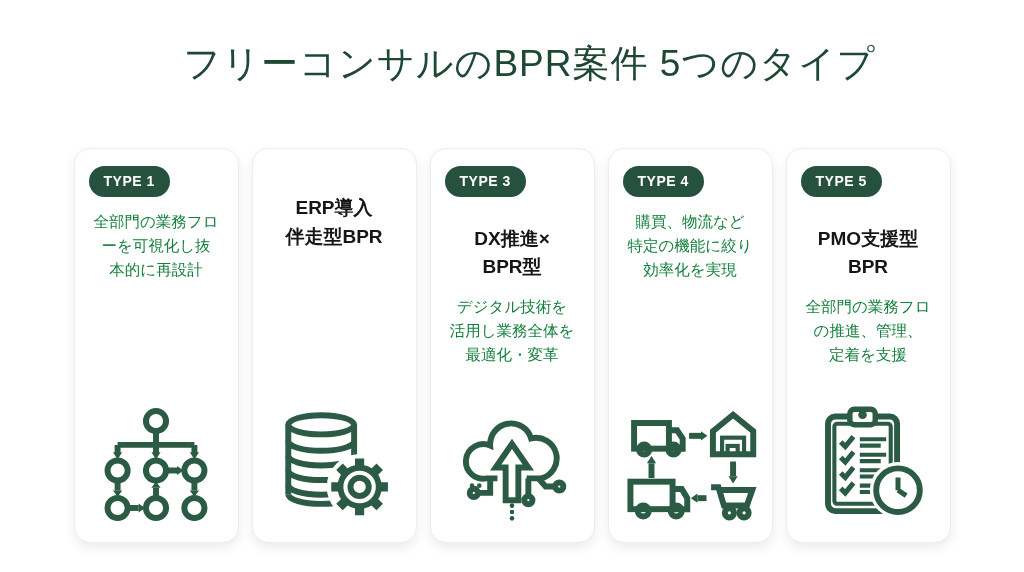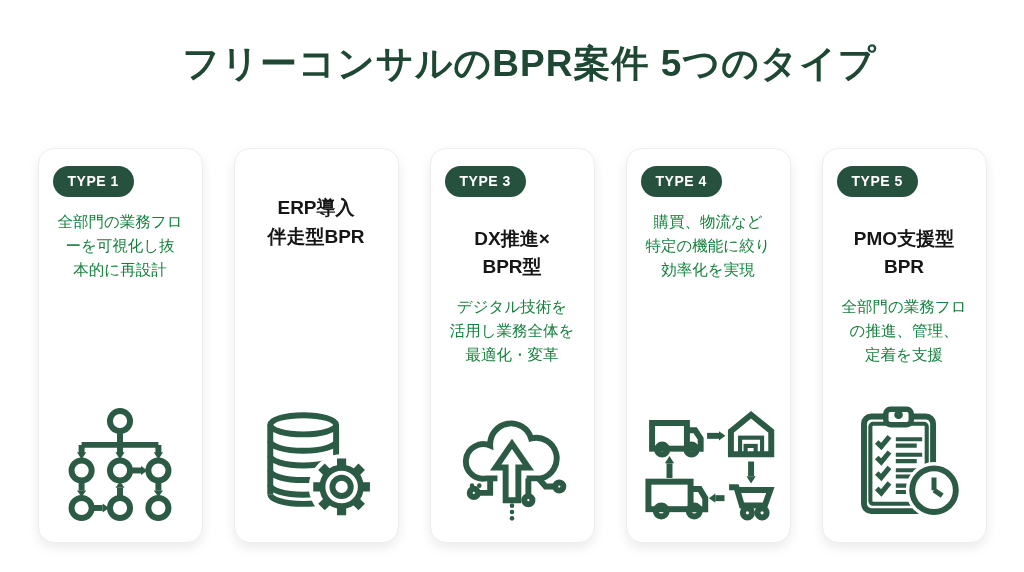--- a/index.html
+++ b/index.html
@@ -7,30 +7,30 @@
   body {
     width: 1024px; height: 572px;
     background: #ffffff;
     font-family: "Liberation Sans", "DejaVu Sans", sans-serif;
     overflow: hidden;
   }
   .page-title {
     margin: 42px 0 0 0;
     text-align: center;
     font-size: 37px;
-    font-weight: 700;
+    font-weight: 400;
     color: #1E4734;
     letter-spacing: 1px;
     line-height: 1.2;
     padding-left: 35px;
   }
   .cards {
     display: flex;
     justify-content: center;
-    gap: 31px;
+    gap: 13px;
     margin-top: 62px;
     align-items: flex-end;
   }
   .card {
     width: 165px;
     height: 395px;
     background: #ffffff;
     border: 1px solid #ededed;
     border-radius: 16px;
     box-shadow: 0 5px 12px rgba(0,0,0,0.08);

